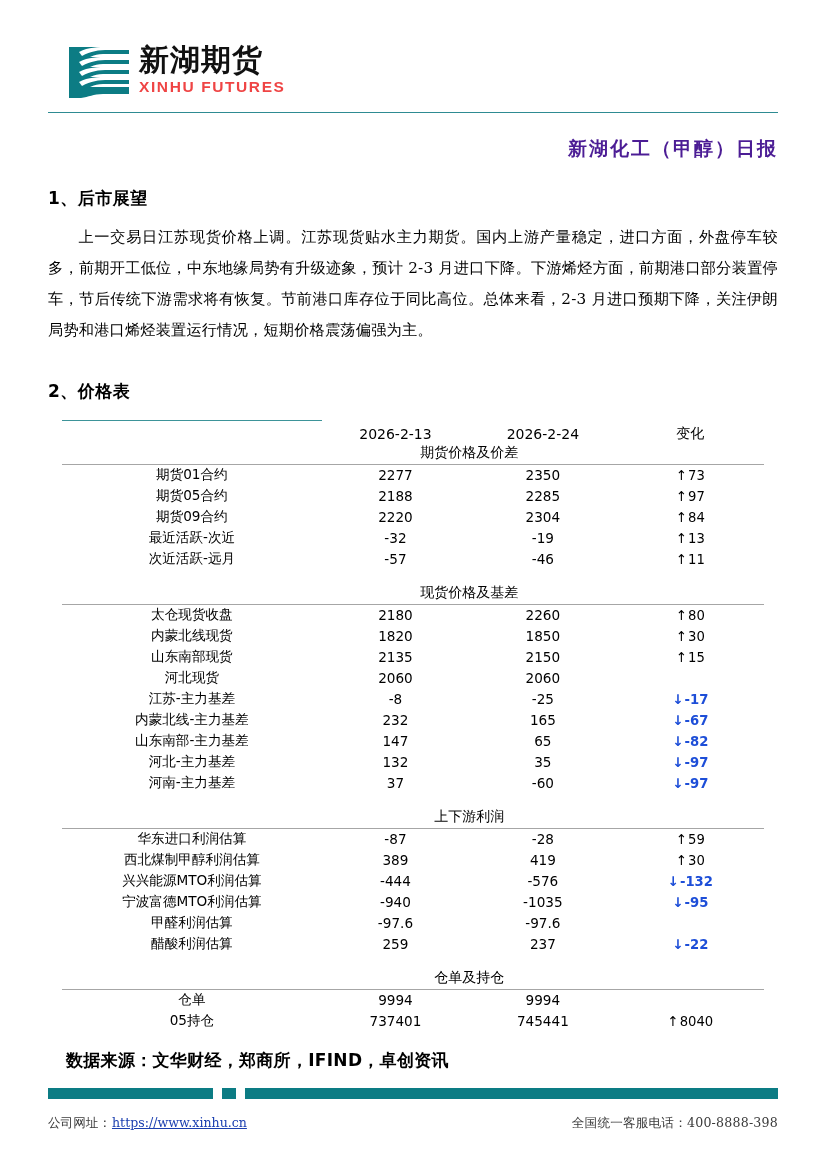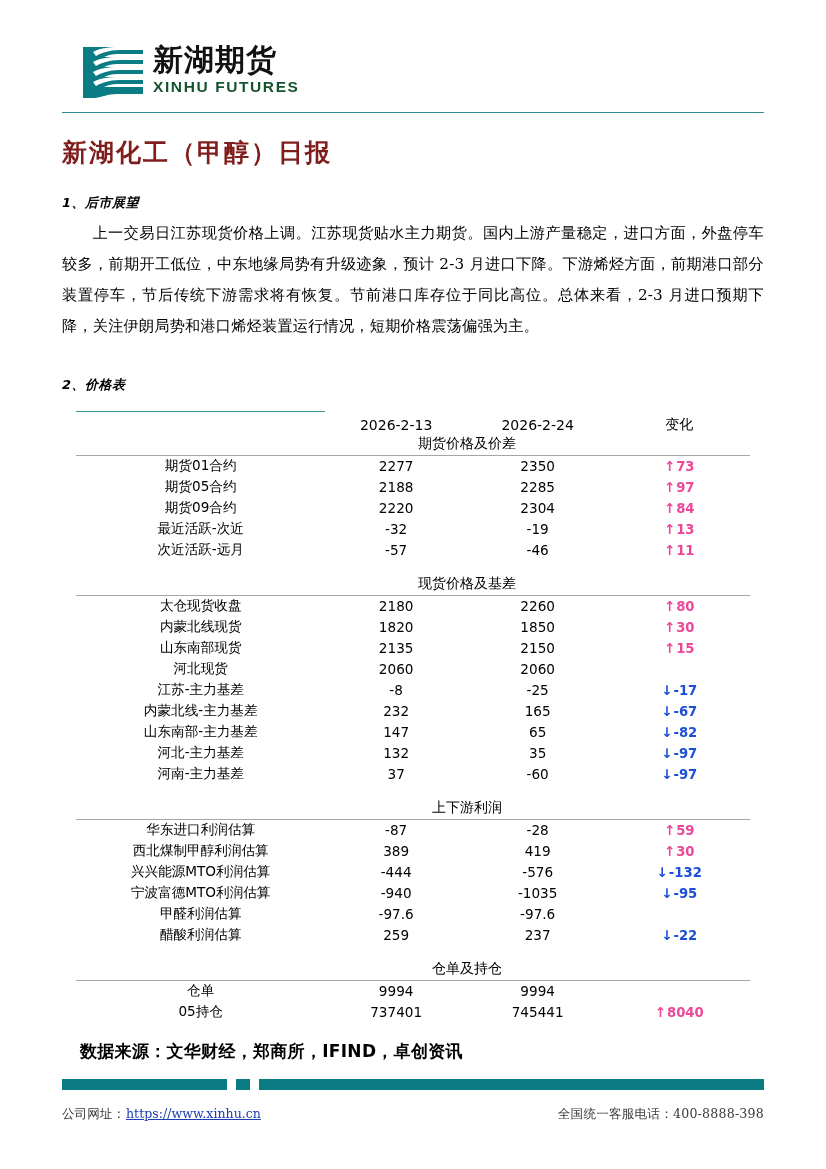--- a/index.html
+++ b/index.html
@@ -12,21 +12,21 @@
     height: 1169px;
     font-family: "Liberation Serif", "DejaVu Serif", serif;
     color: #000000;
     position: relative;
     overflow: hidden;
   }
   .page {
     width: 826px;
     height: 1169px;
     box-sizing: border-box;
-    padding: 0 62px;
+    padding: 0 48px;
     position: relative;
   }
 
   
   .header {
     padding-top: 34px;
     height: 72px;
     display: flex;
     align-items: center;
   }
@@ -52,59 +52,58 @@
     font-size: 30px;
     font-weight: bold;
     letter-spacing: 1px;
     color: #111111;
   }
   .logo-en {
     font-family: "Liberation Sans", "DejaVu Sans", sans-serif;
     font-size: 15.5px;
     font-weight: bold;
     letter-spacing: 1.6px;
-    color: #14532d;
+    color: #ef4444;
     margin-top: 4px;
   }
   .header-rule {
     border-top: 1.5px solid #2e8b92;
     margin: 6px 0 0 0;
   }
 
   
   .doc-title {
-    text-align: left;
-    color: #7f1d1d;
+    text-align: right;
+    color: #4c1d95;
     font-family: "DejaVu Serif", "Liberation Serif", serif;
-    font-size: 25px;
+    font-size: 19px;
     font-weight: bold;
     letter-spacing: 2px;
     margin: 23px 0 0 0;
   }
 
   
   .section-head {
     font-family: "DejaVu Sans", "Liberation Sans", sans-serif;
-    font-size: 13px;
+    font-size: 17px;
     font-weight: bold;
     margin: 24px 0 0 0;
     letter-spacing: 0.5px;
-    font-style: italic;
   }
   .section-head.outlook { margin-top: 25px; }
   .section-head.pricetable { margin-top: 35px; }
 
   
   .para {
     font-family: "DejaVu Serif", "Liberation Serif", serif;
     font-size: 15.2px;
     line-height: 2.03;
     text-align: justify;
     text-indent: 2em;
-    margin: 6px 0 0 0;
+    margin: 12px 0 0 0;
     letter-spacing: 0.2px;
   }
 
   
   .table-wrap {
     margin-top: 17px;
     padding: 0 14px 0 14px;
   }
   table.price {
     width: 100%;
@@ -136,22 +135,22 @@
     padding-bottom: 2px;
     border-bottom: 1.3px solid #a6a6a6;
   }
   tr.group.spaced > td {
     padding-top: 14px;
   }
   td.label { font-size: 13.6px; }
   td.val   { font-size: 13.6px; }
   td.chg   { font-size: 13.2px; }
   .chg-up {
-    color: #ec4899;
-    font-weight: bold;
+    color: #000000;
+    font-weight: normal;
   }
   .chg-down {
     color: #1d4ed8;
     font-weight: bold;
   }
   .arrow {
     font-family: "DejaVu Sans", sans-serif;
     font-size: 13.5px;
     padding-right: 1px;
   }

